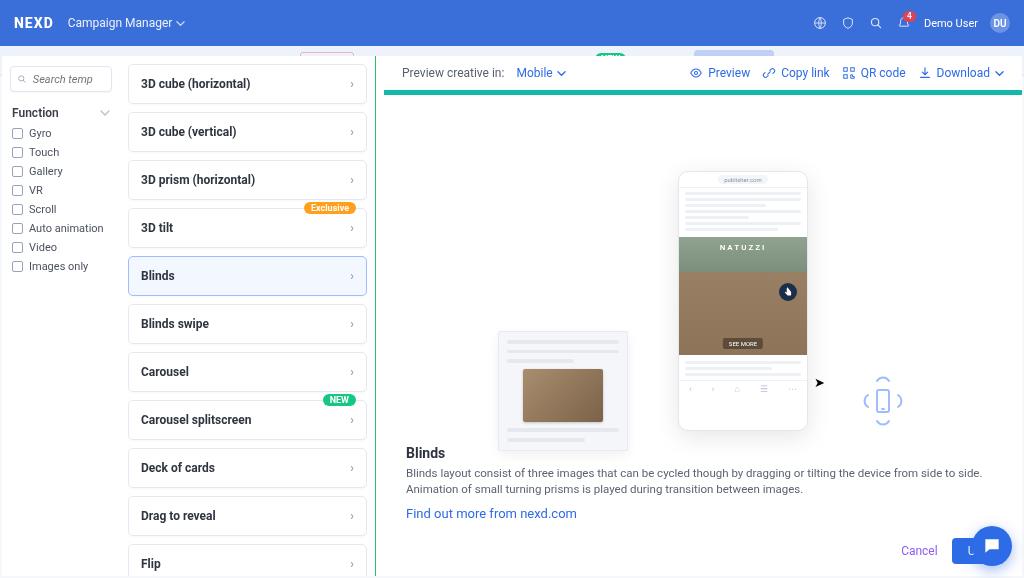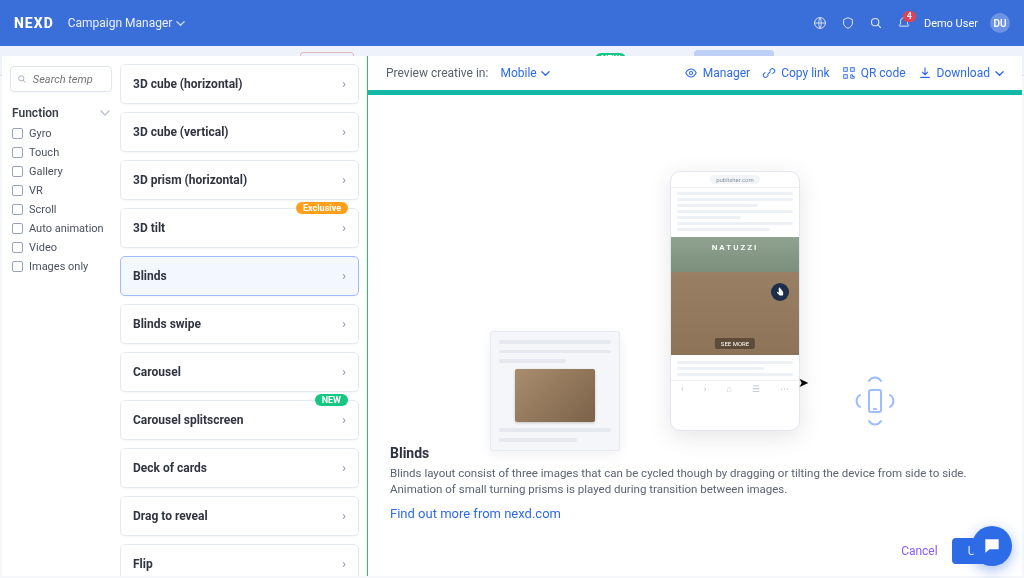--- a/index.html
+++ b/index.html
@@ -15,21 +15,21 @@
 .bell-badge { position: absolute; top: -4px; right: -4px; background: #ff3b3b; color: #fff; font-size: 9px; font-weight: 700; line-height: 1; padding: 1px 4px; border-radius: 6px; }
 .avatar { width: 20px; height: 20px; border-radius: 50%; background: #6d93e4; display: flex; align-items: center; justify-content: center; font-size: 10px; font-weight: 600; }
 
 
 .secondbar { height: 30px; background: #eef2fa; border-bottom: 1px solid #dde4f0; position: relative; }
 .secondbar .pill-new { position: absolute; left: 595px; top: 7px; background: #16c784; color: #fff; font-size: 9px; font-weight: 700; padding: 1px 6px; border-radius: 8px; }
 .secondbar .btn-ghost { position: absolute; right: 250px; top: 4px; background: #2e6be6; opacity: .25; width: 80px; height: 22px; border-radius: 4px; }
 .secondbar .btn-ghost2 { position: absolute; left: 300px; top: 6px; border: 1px solid #d2413f55; width: 54px; height: 18px; border-radius: 3px; }
 
 
-.main { position: absolute; left: 2px; top: 56px; right: 2px; bottom: 2px; background: #fff; display: flex; }
+.main { position: absolute; left: 2px; top: 56px; right: 2px; bottom: 2px; background: #fff; display: flex; gap: 8px; }
 
 
 .filtercol { width: 118px; padding: 10px 8px; }
 .searchwrap { display: flex; align-items: center; gap: 6px; background: #fff; border: 1px solid #e2e6ef; border-radius: 4px; padding: 4px 6px; height: 26px; box-shadow: 0 1px 2px rgba(0,0,0,.04); }
 .searchwrap input { border: 0; outline: 0; width: 100%; font-size: 11px; font-style: italic; color: #7a8599; background: transparent; }
 .filtertitle { font-size: 12px; font-weight: 600; color: #3a3f4a; margin: 14px 2px 6px; display: flex; align-items: center; justify-content: space-between; gap:4px; }
 .filtertitle svg { opacity:.5; }
 .chklist { display: flex; flex-direction: column; gap: 4px; }
 .chk { display: flex; align-items: center; gap: 6px; font-size: 11px; color: #4a5160; padding: 1px 2px; }
 .chk .box { width: 11px; height: 11px; border: 1px solid #98a2b8; border-radius: 2px; }
@@ -255,21 +255,21 @@
         <svg width="9" height="9" viewBox="0 0 10 10">
             <path d="M1 3l4 4 4-4" stroke="#2e6be6" stroke-width="1.4" fill="none" stroke-linecap="round"></path>
           </svg>
       </span>
       <div class="spacer"></div>
       <span class="tbtn">
         <svg width="14" height="14" viewBox="0 0 16 16">
             <path d="M8 3.5C4.5 3.5 2 8 2 8s2.5 4.5 6 4.5S14 8 14 8 11.5 3.5 8 3.5z" stroke="#2e6be6" stroke-width="1.2" fill="none"></path>
             <circle cx="8" cy="8" r="1.8" stroke="#2e6be6" stroke-width="1.2" fill="none"></circle>
           </svg>
-        <span>Manager</span>
+        <span>Preview</span>
       </span>
       <span class="tbtn">
         <svg width="14" height="14" viewBox="0 0 16 16">
             <path d="M6.5 9.5l3-3M7 11l-1.5 1.5a2.5 2.5 0 01-3.5-3.5L3.5 7.5M9 5l1.5-1.5a2.5 2.5 0 013.5 3.5L12.5 8.5" stroke="#2e6be6" stroke-width="1.2" fill="none" stroke-linecap="round"></path>
           </svg>
         <span>Copy link</span>
       </span>
       <span class="tbtn">
         <svg width="14" height="14" viewBox="0 0 16 16">
             <rect x="2" y="2" width="4" height="4" stroke="#2e6be6" stroke-width="1.1" fill="none"></rect>

